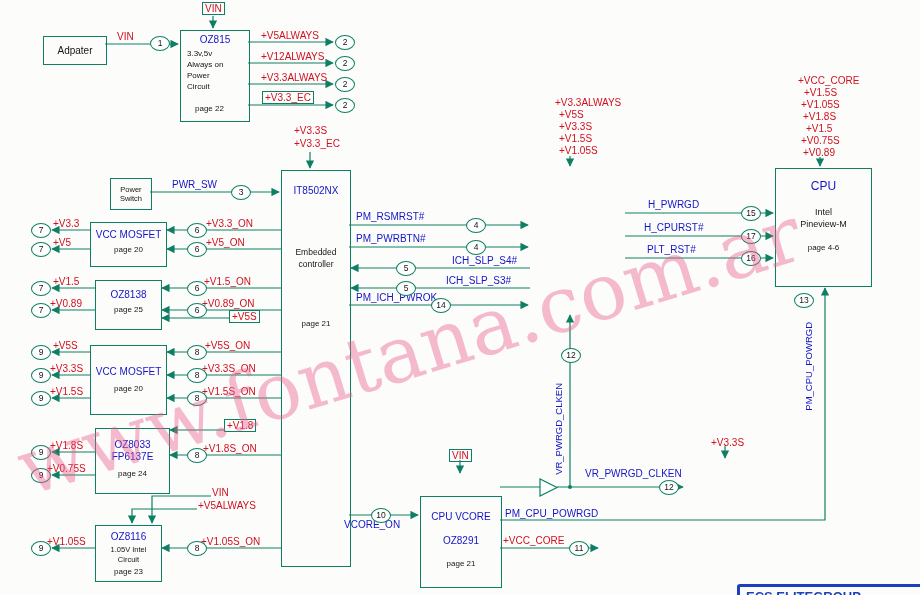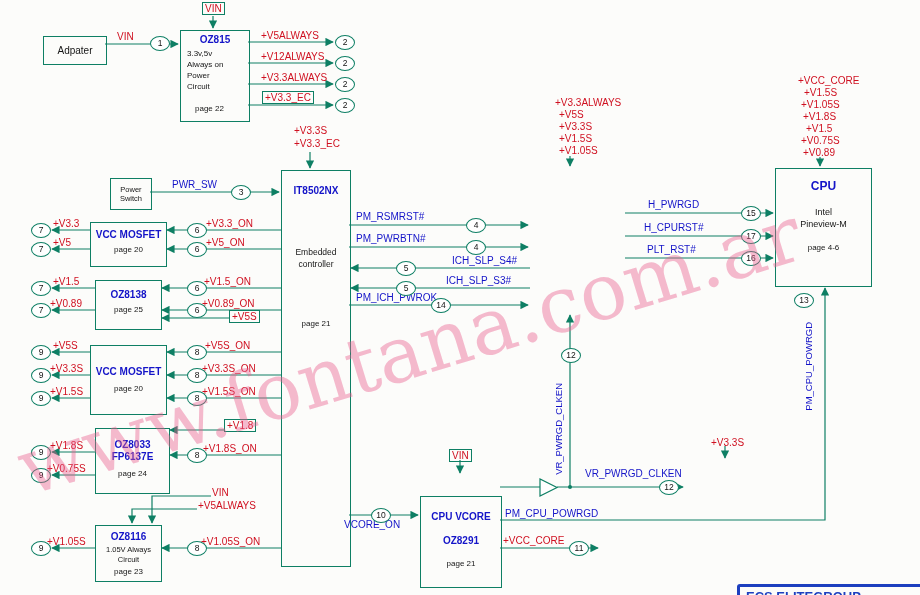--- a/index.html
+++ b/index.html
@@ -1,21 +1,21 @@
 <!DOCTYPE html>
 <html><head>
 <meta charset="utf-8">
 <style>
   html,body{margin:0;padding:0}
   .stage{position:relative;width:920px;height:595px;background:#fcfcfa;overflow:hidden;
          font-family:"Liberation Sans",sans-serif}
   .title{position:absolute;left:468px;top:12px;z-index:3;color:#141414;
          font-family:"DejaVu Sans Mono",monospace;font-weight:bold;font-size:17px;letter-spacing:1px;white-space:nowrap}
   .box{position:absolute;border:1px solid #0e7f64;z-index:2;background:transparent}
-  .bn{position:absolute;left:0;width:100%;text-align:center;color:#1414c8;font-weight:bold;
+  .bn{position:absolute;left:0;width:100%;text-align:center;color:#1414c8;font-weight:normal;
       font-size:10px;line-height:11px;white-space:nowrap}
   .bt{position:absolute;color:#161616;font-size:8px;line-height:9px;white-space:nowrap}
   .btc{position:absolute;left:0;width:100%;text-align:center;color:#161616;font-size:8.5px;line-height:10px;white-space:nowrap}
   .cbox{display:flex;align-items:center;justify-content:center;flex-direction:column;color:#161616}
   .lbl{position:absolute;font-size:10px;line-height:11px;white-space:nowrap;z-index:3}
   .b{color:#1414c8}
   .r{color:#cf1020}
   .netbox{border:1px solid #0e7f64;padding:0 2px}
   .vlbl{position:absolute;writing-mode:vertical-rl;transform:rotate(180deg);
         font-size:9.5px;color:#1414c8;white-space:nowrap;z-index:3}
@@ -157,21 +157,21 @@
   </div>
 
   <div class="box" style="left:95px;top:428px;width:73px;height:64px">
     <div class="bn" style="top:10px">OZ8033</div>
     <div class="bn" style="top:22px">FP6137E</div>
     <div class="btc" style="top:40px;font-size:8px">page 24</div>
   </div>
 
   <div class="box" style="left:95px;top:525px;width:65px;height:55px">
     <div class="bn" style="top:5px">OZ8116</div>
-    <div class="btc" style="top:19px;font-size:7.5px">1.05V Always</div>
+    <div class="btc" style="top:19px;font-size:7.5px">1.05V Intel</div>
     <div class="btc" style="top:29px;font-size:7.5px">Circuit</div>
     <div class="btc" style="top:41px;font-size:8px">page 23</div>
   </div>
 
 
   <div class="box" style="left:775px;top:168px;width:95px;height:117px">
     <div class="bn" style="top:12px;font-size:12px">CPU</div>
     <div class="btc" style="top:38px;font-size:9px">Intel</div>
     <div class="btc" style="top:50px;font-size:9px">Pineview-M</div>
     <div class="btc" style="top:74px;font-size:8px">page 4-6</div>

